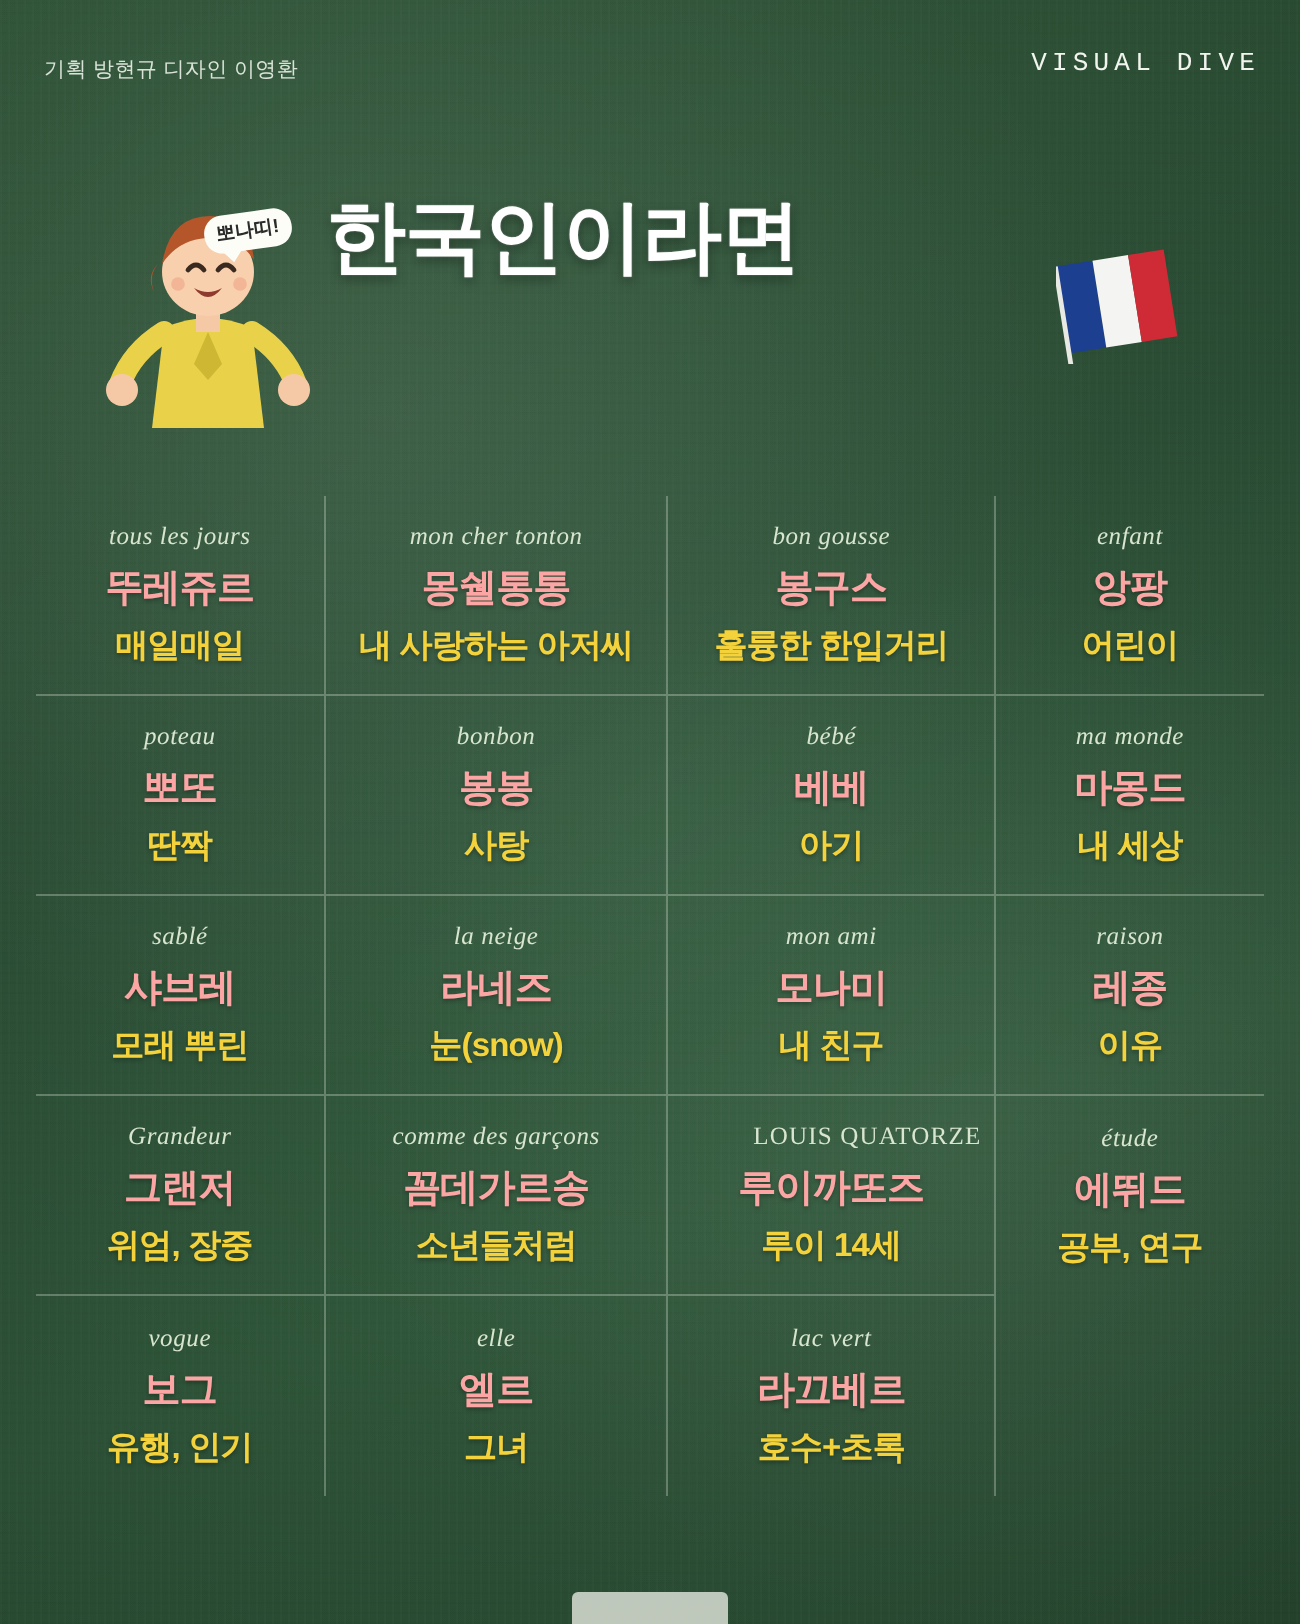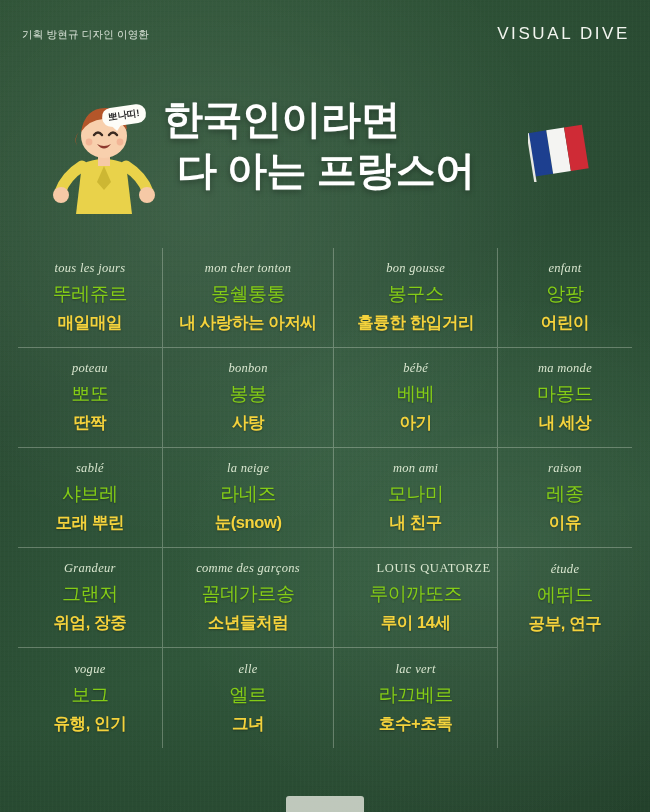--- a/index.html
+++ b/index.html
@@ -39,22 +39,22 @@
     position: absolute;
     top: 28px; left: 22px;
     font-size: 10.5px;
     color: #e8efe6;
     letter-spacing: .2px;
     opacity: .92;
   }
   .brand {
     position: absolute;
     top: 24px; right: 20px;
-    font-family: Liberation Sans, sans-serif;
-    font-size: 17px;
+    font-family: Liberation Mono, monospace;
+    font-size: 13px;
     letter-spacing: 2.6px;
     color: #f2f5ef;
   }
 
   
   .titlewrap {
     position: absolute;
     top: 88px; left: 0; right: 0;
     height: 140px;
   }
@@ -119,22 +119,22 @@
     font-family: "Liberation Serif", serif;
     font-size: 12.5px;
     color: #d9e6cf;
     letter-spacing: .3px;
     font-style: italic;
     text-align: center;
   }
   .fr.caps { font-style: normal; letter-spacing: .6px; margin-left: 36px; }
   .ko {
     font-size: 19px;
-    font-weight: normal;
-    color: #84cc16;
+    font-weight: bold;
+    color: #fca5a5;
     text-align: left;
     letter-spacing: -0.4px;
     text-shadow: 0 1px 2px rgba(0,0,0,.3);
   }
   .mean {
     font-size: 16.5px;
     font-weight: bold;
     color: #f4d23c;
     text-align: center;
     letter-spacing: -0.4px;
@@ -186,21 +186,20 @@
       <path d="M45 52 q7 9 14 0 q-7 4 -14 0 z" fill="#8e3a2e"></path>
 
       <circle cx="37" cy="50" r="3.4" fill="#f0a98c" opacity=".7"></circle>
       <circle cx="68" cy="50" r="3.4" fill="#f0a98c" opacity=".7"></circle>
     </svg>
     <div class="bubble">뽀나띠!</div>
   </div>
 
   <div class="title">
     <div class="l1">한국인이라면</div>
-    <div class="l2">다 아는 프랑스어</div>
   </div>
 
   <div class="flag">
     <svg viewBox="0 0 70 58" width="70" height="58" aria-hidden="true">
       <g transform="rotate(-9 35 29)">
         <rect x="4" y="4" width="18" height="44" fill="#1d3f8f"></rect>
         <rect x="22" y="4" width="18" height="44" fill="#f4f4f2"></rect>
         <rect x="40" y="4" width="18" height="44" fill="#cf2b36"></rect>
         <rect x="2" y="4" width="2.4" height="52" fill="#e9e9e4"></rect>
       </g>

